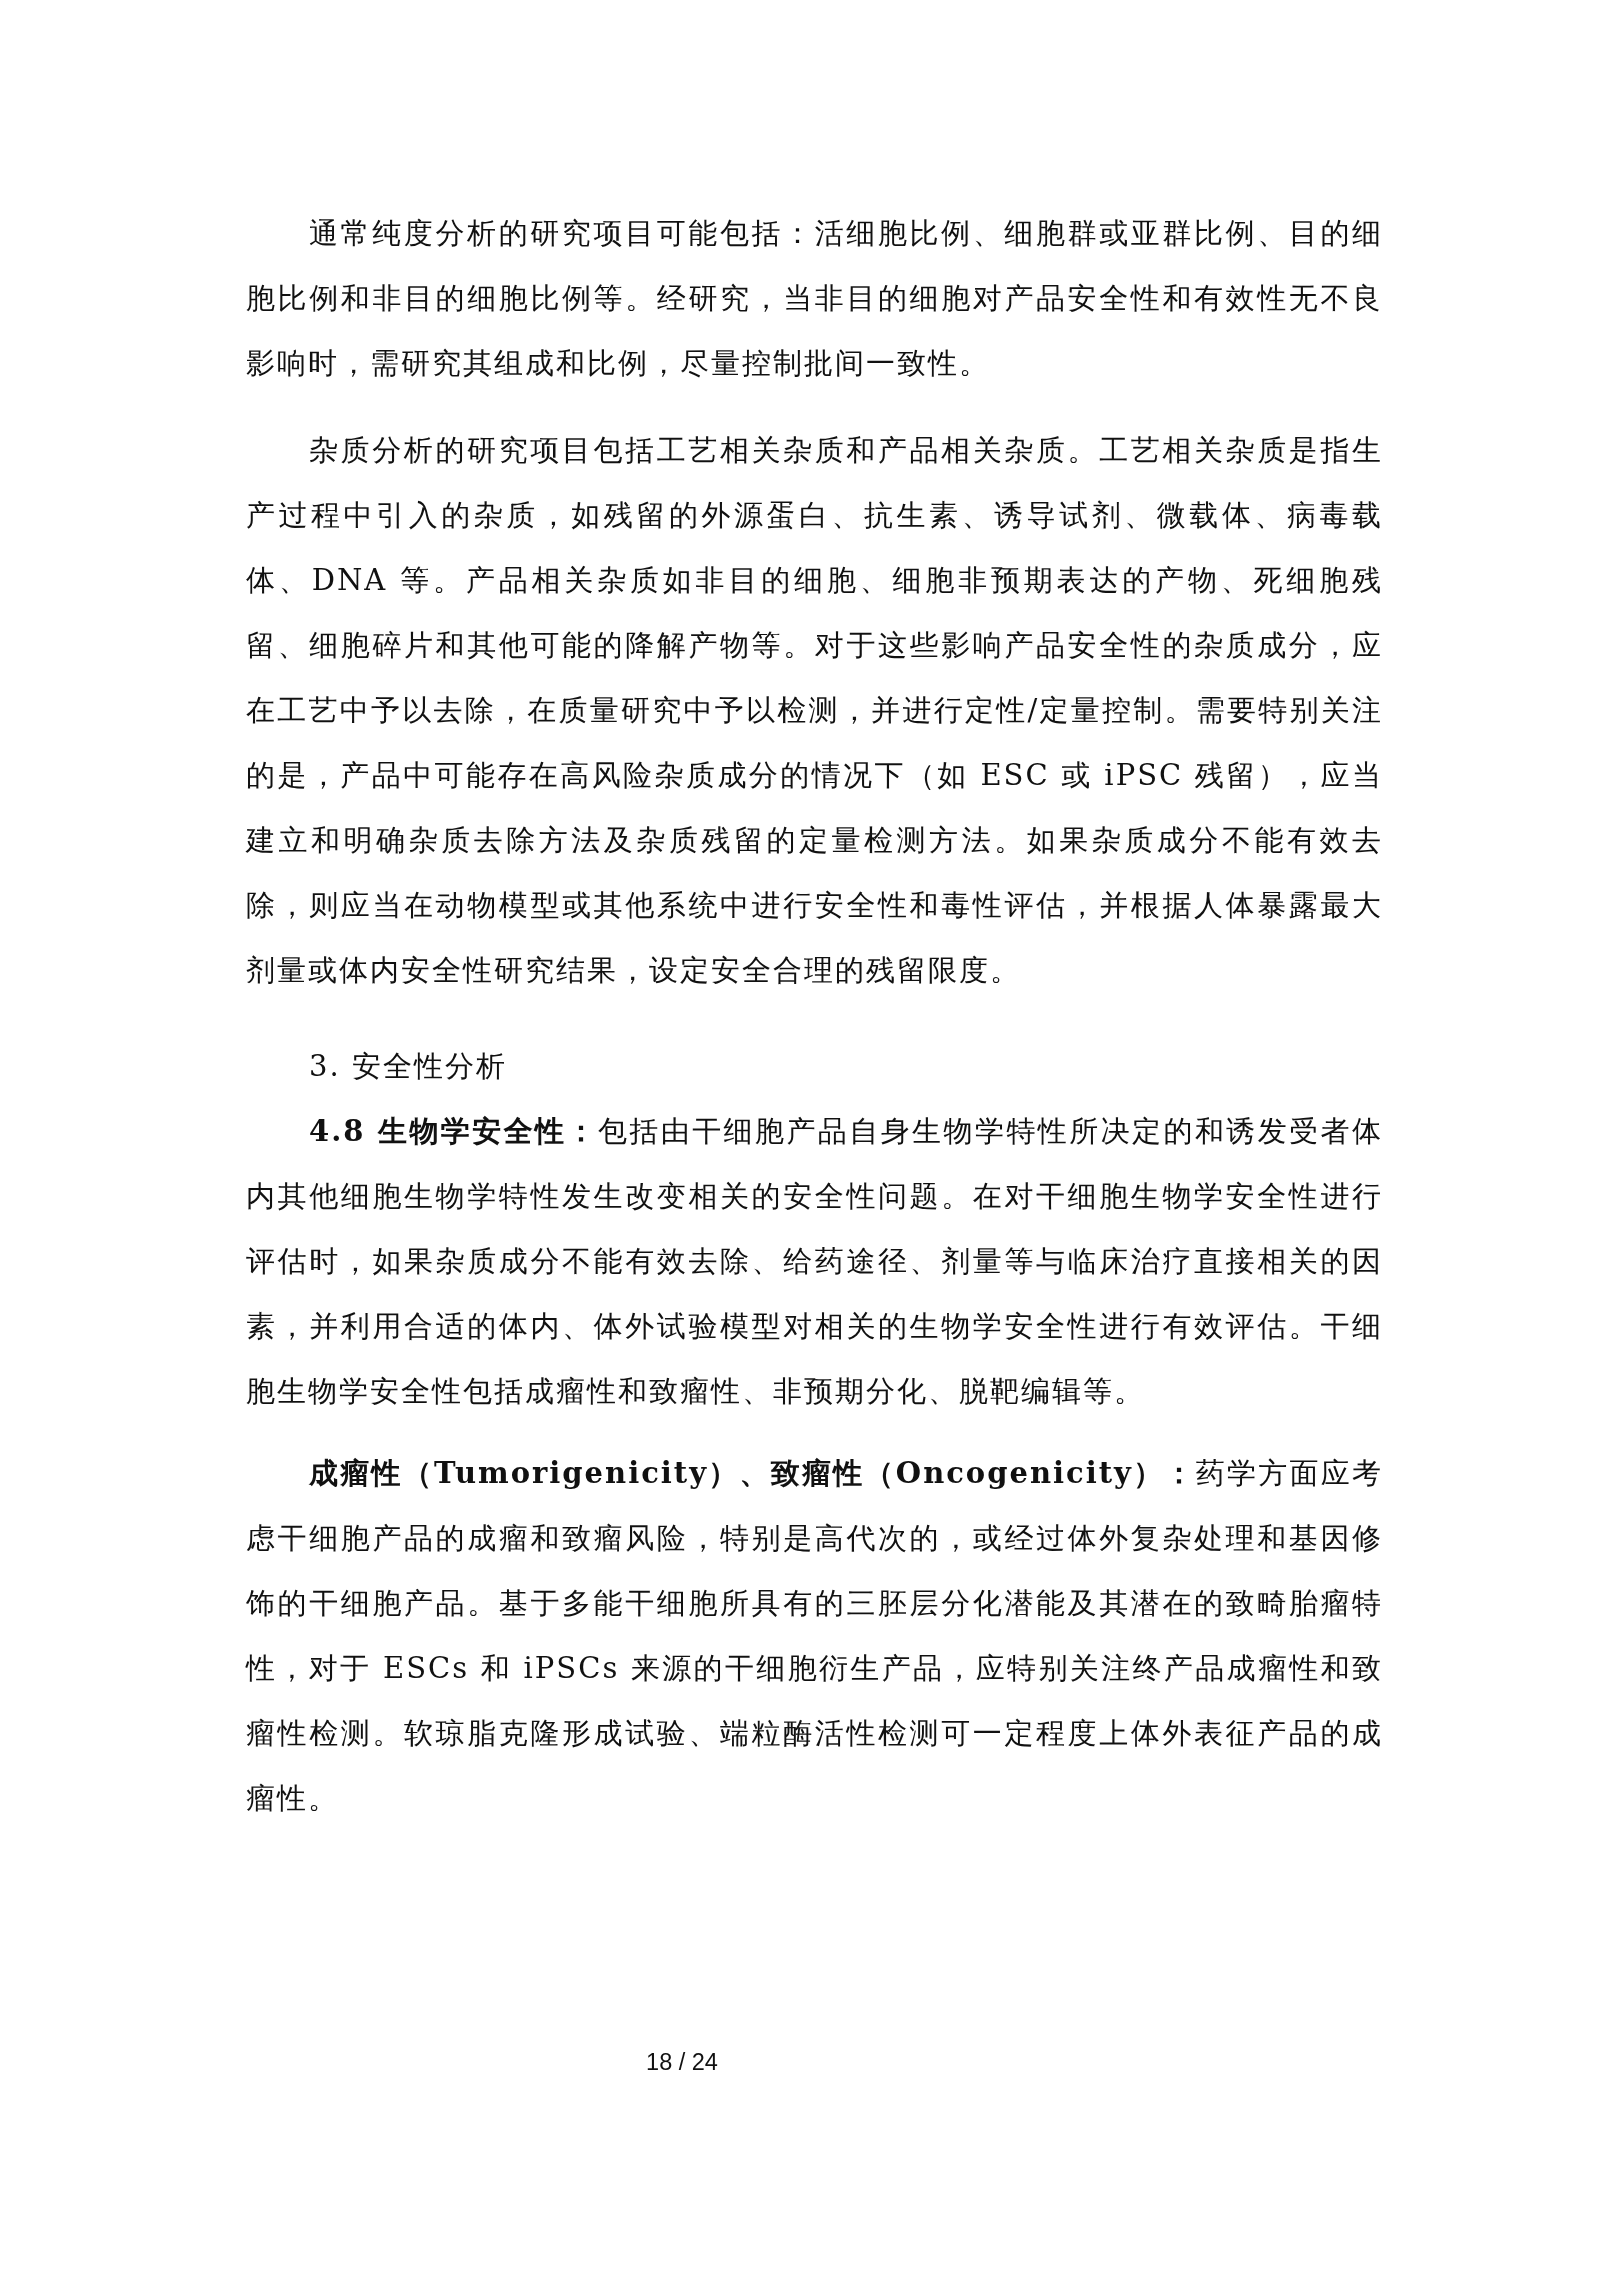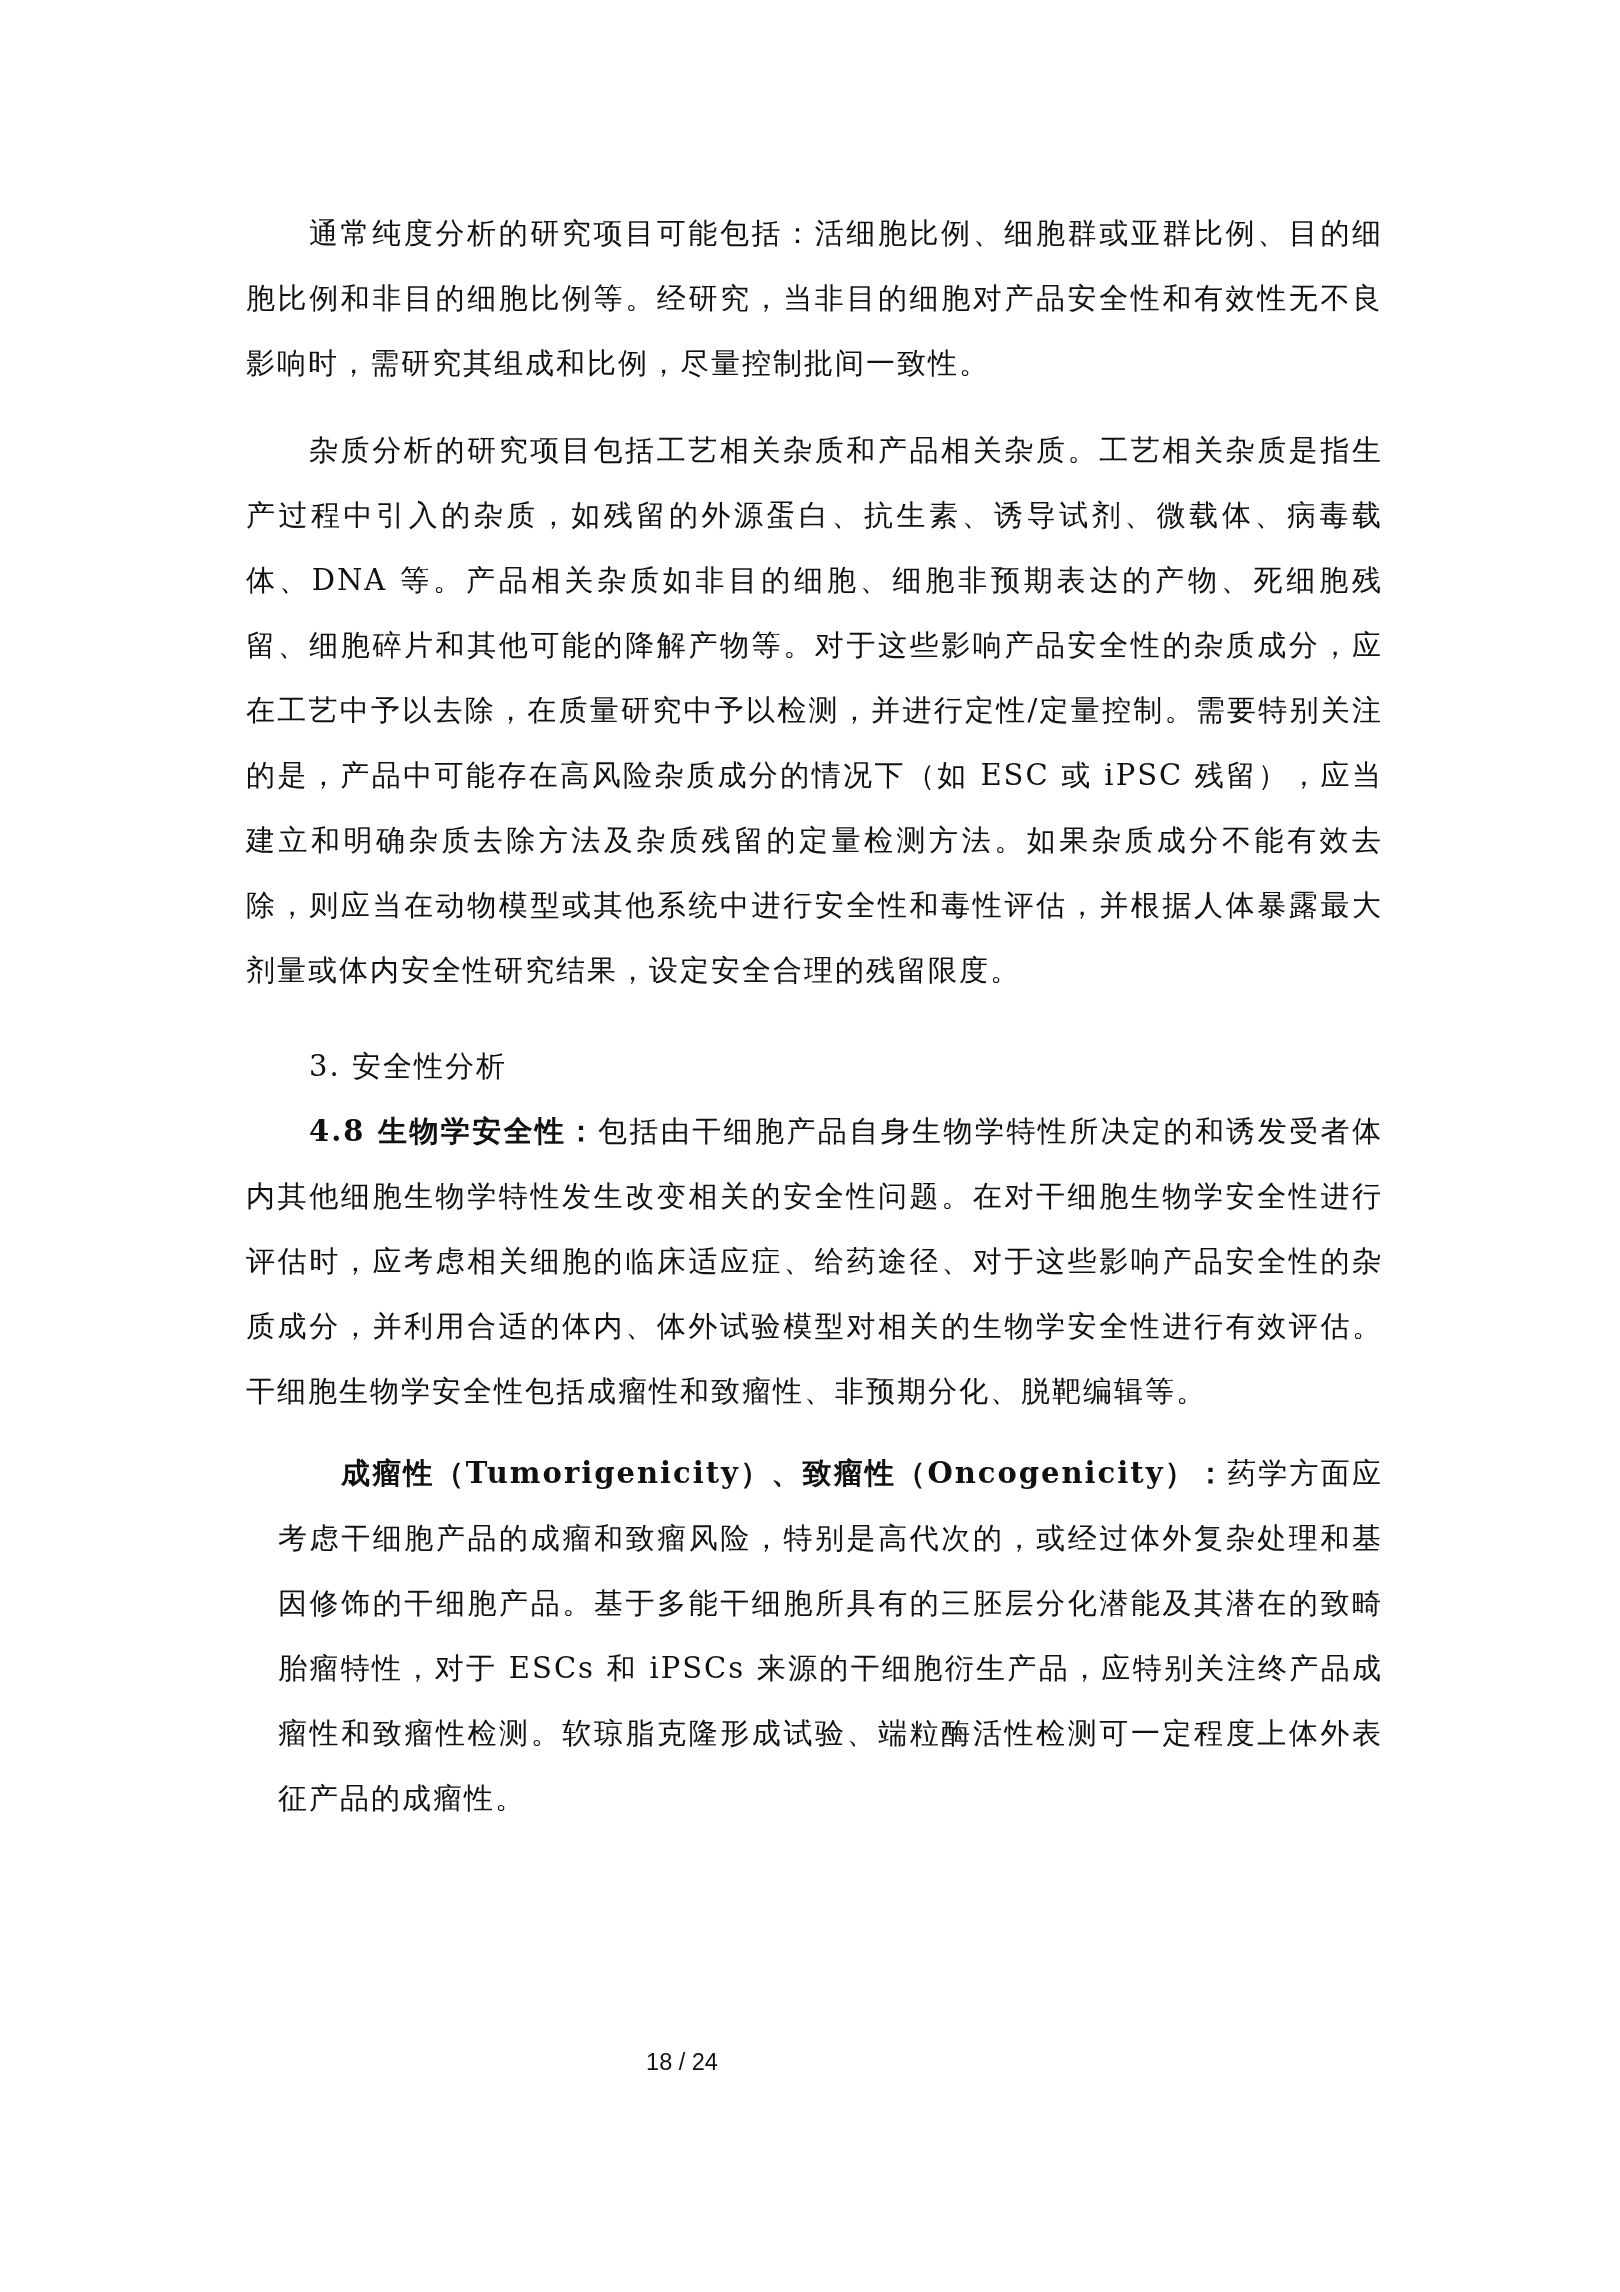--- a/index.html
+++ b/index.html
@@ -6,34 +6,34 @@
   body { width: 1620px; height: 2293px; position: relative; overflow: hidden;
          font-family: "DejaVu Serif", "Liberation Serif", serif; color: #111; }
   .page { position: absolute; left: 246px; top: 201px; width: 1137px; }
   .para { margin: 0; font-size: 29px; line-height: 65px; text-align: justify;
           text-indent: 63px; letter-spacing: 2px; }
   .p1 { margin-bottom: 21.6px; }
   .p2 { margin-bottom: 31px; }
   .heading { margin: 0 0 0 63px; font-size: 29px; line-height: 65px; letter-spacing: 2px; }
   .bold { font-weight: bold; }
   .p41 { margin-bottom: 17.6px; }
-  .ptum { margin-bottom: 17.6px; margin-left: 32px; }
+  .ptum { margin-bottom: 17.6px; }
   .footer { position: absolute; left: 0; width: 1364px; top: 2049px; text-align: center;
             font-family: "Liberation Sans", "DejaVu Sans", sans-serif; font-size: 23.5px; color: #111; }
 </style>
 </head>
 <body>
 
 <div class="page">
   <p class="para p1">通常纯度分析的研究项目可能包括：活细胞比例、细胞群或亚群比例、目的细胞比例和非目的细胞比例等。经研究，当非目的细胞对产品安全性和有效性无不良影响时，需研究其组成和比例，尽量控制批间一致性。</p>
 
   <p class="para p2">杂质分析的研究项目包括工艺相关杂质和产品相关杂质。工艺相关杂质是指生产过程中引入的杂质，如残留的外源蛋白、抗生素、诱导试剂、微载体、病毒载体、DNA 等。产品相关杂质如非目的细胞、细胞非预期表达的产物、死细胞残留、细胞碎片和其他可能的降解产物等。对于这些影响产品安全性的杂质成分，应在工艺中予以去除，在质量研究中予以检测，并进行定性/定量控制。需要特别关注的是，产品中可能存在高风险杂质成分的情况下（如 ESC 或 iPSC 残留），应当建立和明确杂质去除方法及杂质残留的定量检测方法。如果杂质成分不能有效去除，则应当在动物模型或其他系统中进行安全性和毒性评估，并根据人体暴露最大剂量或体内安全性研究结果，设定安全合理的残留限度。</p>
 
   <p class="heading">3.  安全性分析</p>
 
-  <p class="para p41"><span class="bold">4.8  生物学安全性：</span><span>包括由干细胞产品自身生物学特性所决定的和诱发受者体内其他细胞生物学特性发生改变相关的安全性问题。在对干细胞生物学安全性进行评估时，应考虑相关细胞的临床适应症、给药途径、对于这些影响产品安全性的杂质成分，并利用合适的体内、体外试验模型对相关的生物学安全性进行有效评估。干细胞生物学安全性包括成瘤性和致瘤性、非预期分化、脱靶编辑等。</span></p>
+  <p class="para p41"><span class="bold">4.8  生物学安全性：</span><span>包括由干细胞产品自身生物学特性所决定的和诱发受者体内其他细胞生物学特性发生改变相关的安全性问题。在对干细胞生物学安全性进行评估时，如果杂质成分不能有效去除、给药途径、剂量等与临床治疗直接相关的因素，并利用合适的体内、体外试验模型对相关的生物学安全性进行有效评估。干细胞生物学安全性包括成瘤性和致瘤性、非预期分化、脱靶编辑等。</span></p>
 
   <p class="para ptum"><span class="bold">成瘤性（Tumorigenicity）、致瘤性（Oncogenicity）：</span><span>药学方面应考虑干细胞产品的成瘤和致瘤风险，特别是高代次的，或经过体外复杂处理和基因修饰的干细胞产品。基于多能干细胞所具有的三胚层分化潜能及其潜在的致畸胎瘤特性，对于 ESCs 和 iPSCs 来源的干细胞衍生产品，应特别关注终产品成瘤性和致瘤性检测。软琼脂克隆形成试验、端粒酶活性检测可一定程度上体外表征产品的成瘤性。</span></p>
 
 </div>
 
 <div class="footer">18 / 24</div>
 
 
 </body></html>

